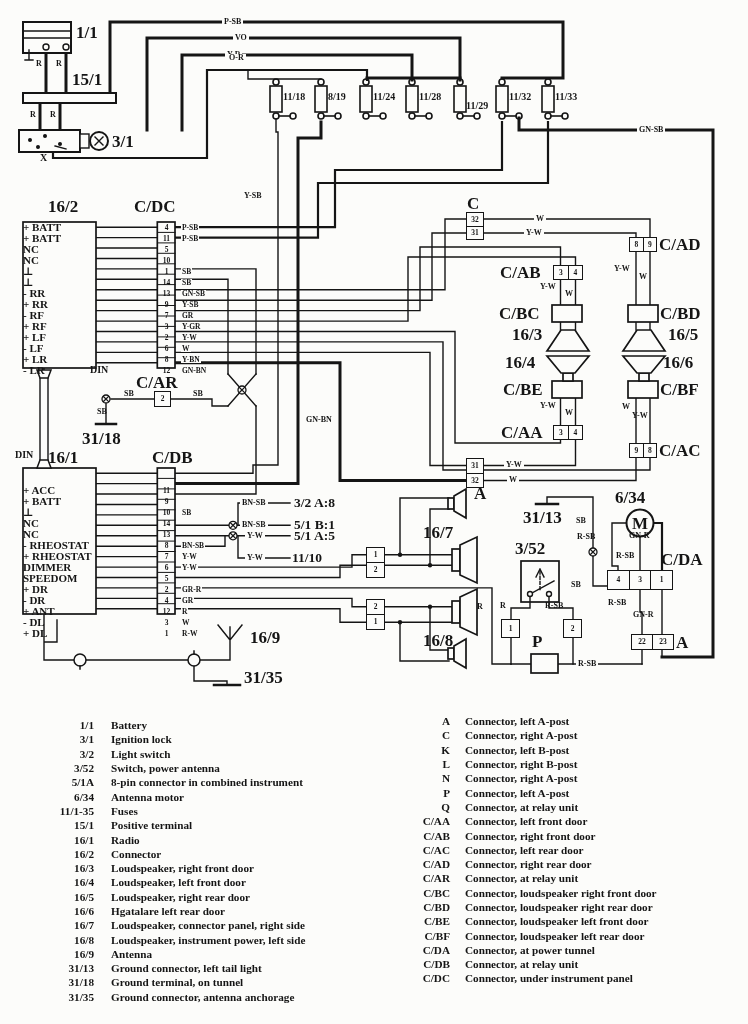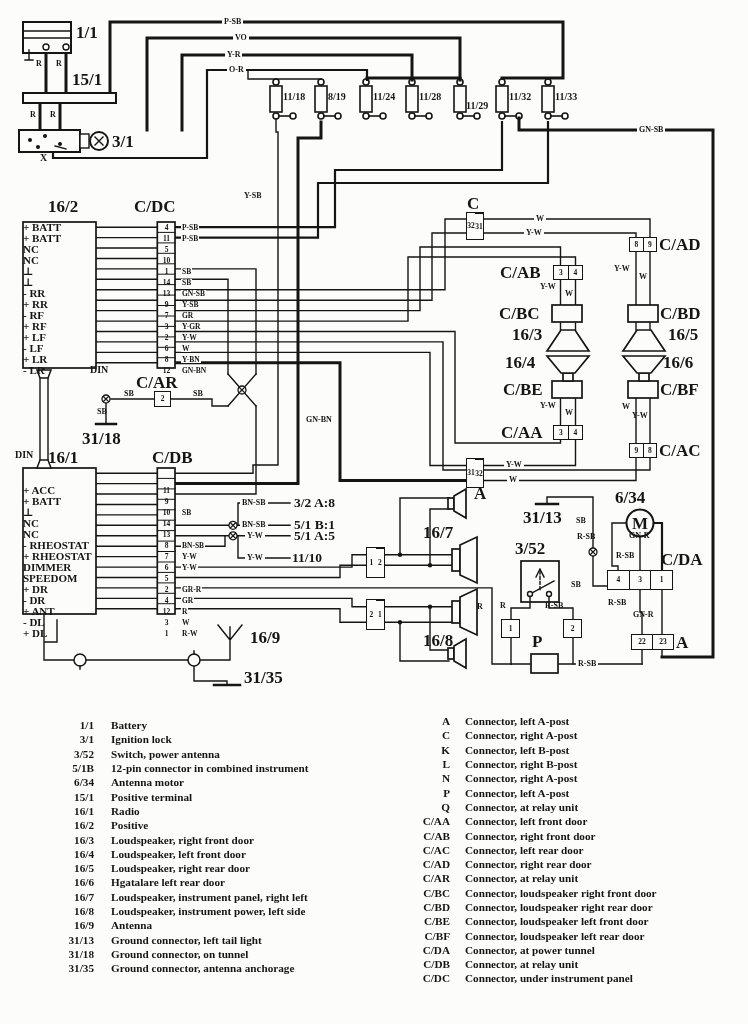--- a/index.html
+++ b/index.html
@@ -11,21 +11,21 @@
   .ml{font-size:13.5px;font-weight:bold;}
   .fz{font-size:10px;font-weight:bold;}
   .wl{font-size:8px;font-weight:bold;background:#fcfcfa;padding:0 2px;}
   .nb{background:none;padding:0;}
   .ctr{transform:translate(-50%,-50%);}
   
   .cb{position:absolute;display:flex;background:#fcfcfa;border:1.7px solid #151515;box-sizing:border-box;}
   .cb span{flex:1;display:flex;align-items:center;justify-content:center;
            font-size:7.5px;font-weight:bold;line-height:1;}
   .cb span + span{border-left:1.3px solid #151515;}
-  .cb.v{}
+  .cb.v{flex-direction:column;}
   .cb.v span{width:100%;}
   .cb.v span + span{border-left:none;border-top:1.3px solid #151515;}
   
   .pinrows{position:absolute;left:23px;width:225px;height:146px;display:flex;flex-direction:column;}
   .prow{flex:1;display:flex;align-items:center;}
   .plab{width:71px;text-align:left;font-size:11px;font-weight:bold;line-height:1;}
   .pnum{width:17px;margin-left:64px;text-align:center;font-size:7.5px;font-weight:bold;line-height:1;}
   .pwire{margin-left:6px;font-size:7.5px;font-weight:bold;background:#fcfcfa;padding:0 1px;line-height:1;}
   
   .legend{position:absolute;font-size:11.2px;}
@@ -553,21 +553,21 @@
 <span class="t fz" style="left:328px;top:97px">8/19</span>
 <span class="t fz" style="left:373px;top:97px">11/24</span>
 <span class="t fz" style="left:419px;top:97px">11/28</span>
 <span class="t fz" style="left:466px;top:106px">11/29</span>
 <span class="t fz" style="left:509px;top:97px">11/32</span>
 <span class="t fz" style="left:555px;top:97px">11/33</span>
 
 <span class="t wl" style="left:222px;top:22px">P-SB</span>
 <span class="t wl" style="left:233px;top:38px">VO</span>
 <span class="t wl" style="left:225px;top:55px">Y-R</span>
-<span class="t wl" style="left:227px;top:70px">O-R</span>
+<span class="t wl" style="left:227px;top:58px">O-R</span>
 <span class="t wl" style="left:637px;top:130px">GN-SB</span>
 <span class="t wl nb" style="left:244px;top:196px">Y-SB</span>
 <span class="t wl nb" style="left:306px;top:420px">GN-BN</span>
 <span class="t wl nb" style="left:124px;top:394px">SB</span>
 <span class="t wl nb" style="left:193px;top:394px">SB</span>
 <span class="t wl nb" style="left:97px;top:412px">SB</span>
 <span class="t wl" style="left:534px;top:219px">W</span>
 <span class="t wl" style="left:524px;top:233px">Y-W</span>
 <span class="t wl nb" style="left:614px;top:269px">Y-W</span>
 <span class="t wl nb" style="left:639px;top:277px">W</span>
@@ -604,51 +604,59 @@
     <div class="lrow">
       <span class="lid">1/1</span>
       <span class="ldesc">Battery</span>
     </div>
 
     <div class="lrow">
       <span class="lid">3/1</span>
       <span class="ldesc">Ignition lock</span>
     </div>
 
+    <div class="lrow">
+      <span class="lid">3/2</span>
+      <span class="ldesc">Light switch</span>
+    </div>
 
     <div class="lrow">
       <span class="lid">3/52</span>
       <span class="ldesc">Switch, power antenna</span>
     </div>
 
-
-    <div class="lrow">
-      <span class="lid">5/1B</span>
-      <span class="ldesc">12-pin connector in combined instrument</span>
-    </div>
+    <div class="lrow">
+      <span class="lid">5/1A</span>
+      <span class="ldesc">8-pin connector in combined instrument</span>
+    </div>
+
 
     <div class="lrow">
       <span class="lid">6/34</span>
       <span class="ldesc">Antenna motor</span>
     </div>
 
+    <div class="lrow">
+      <span class="lid">11/1-35</span>
+      <span class="ldesc">Fuses</span>
+    </div>
 
     <div class="lrow">
       <span class="lid">15/1</span>
       <span class="ldesc">Positive terminal</span>
     </div>
 
     <div class="lrow">
       <span class="lid">16/1</span>
       <span class="ldesc">Radio</span>
     </div>
 
     <div class="lrow">
       <span class="lid">16/2</span>
-      <span class="ldesc">Positive</span>
+      <span class="ldesc">Connector</span>
     </div>
 
     <div class="lrow">
       <span class="lid">16/3</span>
       <span class="ldesc">Loudspeaker, right front door</span>
     </div>
 
     <div class="lrow">
       <span class="lid">16/4</span>
       <span class="ldesc">Loudspeaker, left front door</span>
@@ -659,41 +667,41 @@
       <span class="ldesc">Loudspeaker, right rear door</span>
     </div>
 
     <div class="lrow">
       <span class="lid">16/6</span>
       <span class="ldesc">Hgatalare left rear door</span>
     </div>
 
     <div class="lrow">
       <span class="lid">16/7</span>
-      <span class="ldesc">Loudspeaker, instrument panel, right left</span>
+      <span class="ldesc">Loudspeaker, connector panel, right side</span>
     </div>
 
     <div class="lrow">
       <span class="lid">16/8</span>
       <span class="ldesc">Loudspeaker, instrument power, left side</span>
     </div>
 
     <div class="lrow">
       <span class="lid">16/9</span>
       <span class="ldesc">Antenna</span>
     </div>
 
     <div class="lrow">
       <span class="lid">31/13</span>
       <span class="ldesc">Ground connector, left tail light</span>
     </div>
 
     <div class="lrow">
       <span class="lid">31/18</span>
-      <span class="ldesc">Ground connector, on tunnel</span>
+      <span class="ldesc">Ground terminal, on tunnel</span>
     </div>
 
     <div class="lrow">
       <span class="lid">31/35</span>
       <span class="ldesc">Ground connector, antenna anchorage</span>
     </div>
   </div>
 <div class="legend rcol" style="left:398px;top:714px">
 
     <div class="lrow">

